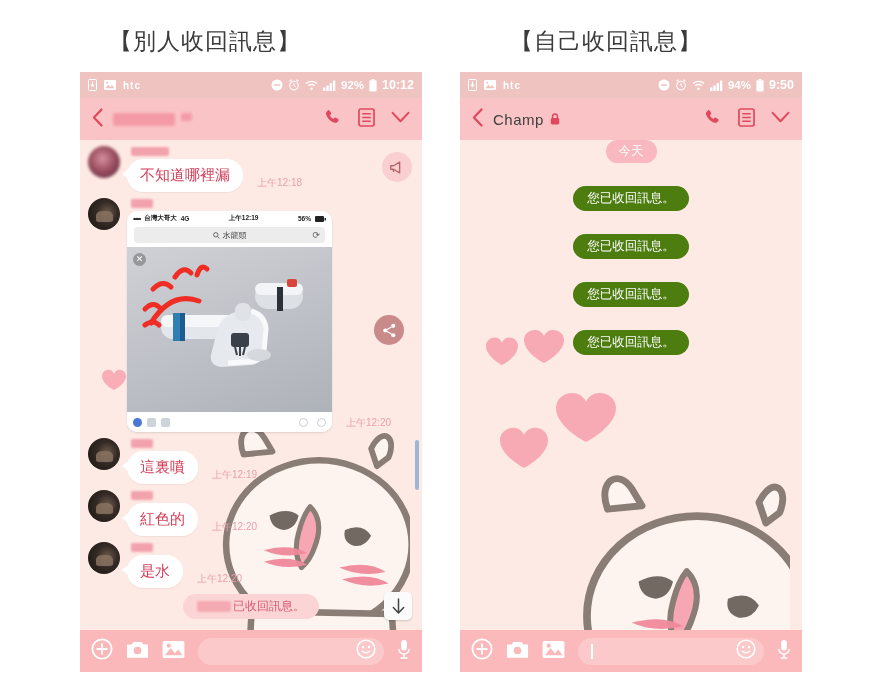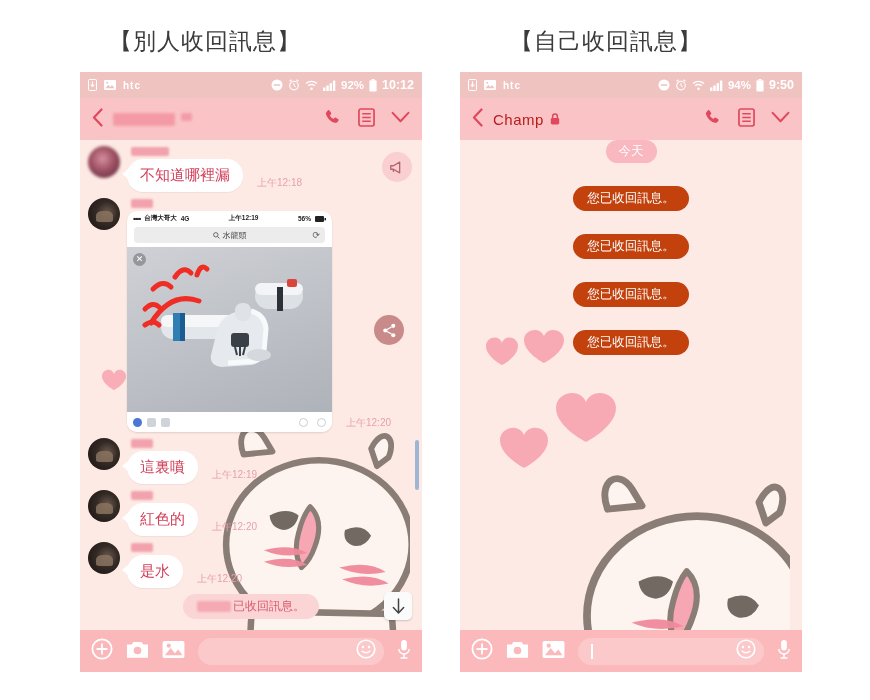--- a/index.html
+++ b/index.html
@@ -56,21 +56,21 @@
   .chat-header {
     height: 42px;
     background: #fac4c6;
     display: flex;
     align-items: center;
     padding: 0 12px;
     gap: 10px;
   }
   .chat-title {
     font-size: 15px;
-    color: #b91c1c;
+    color: #404040;
     letter-spacing: .5px;
     display: flex;
     gap: 6px;
   }
   .redact {
     display: inline-block;
     height: 13px;
     border-radius: 2px;
     background: #f39aa6;
     filter: blur(1.6px);
@@ -242,21 +242,21 @@
   }
   .daypill {
     background: #f9b8bf;
     color: #ffffff;
     border-radius: 12px;
     padding: 3px 13px;
     font-size: 12.5px;
     font-family: "DejaVu Sans", "Liberation Sans", sans-serif;
   }
   .syspill {
-    background: #c2410c;
+    background: #4d7c0f;
     color: #ffffff;
     border-radius: 13px;
     padding: 4px 14px;
     font-size: 12.5px;
     font-family: "DejaVu Sans", "Liberation Sans", sans-serif;
   }
 
   
   .inputbar {
     height: 42px;

